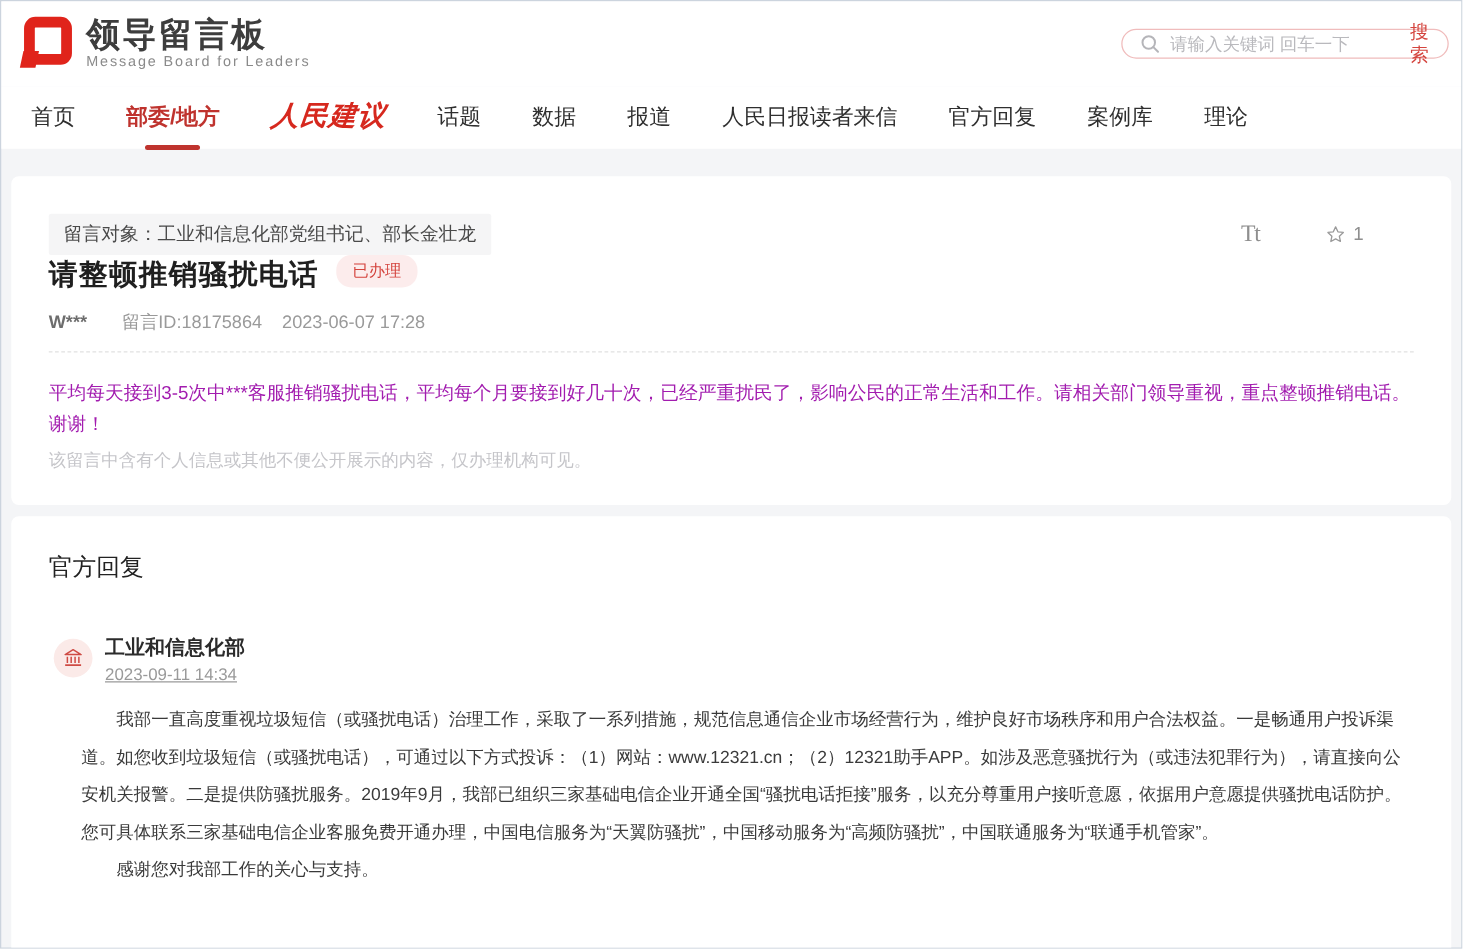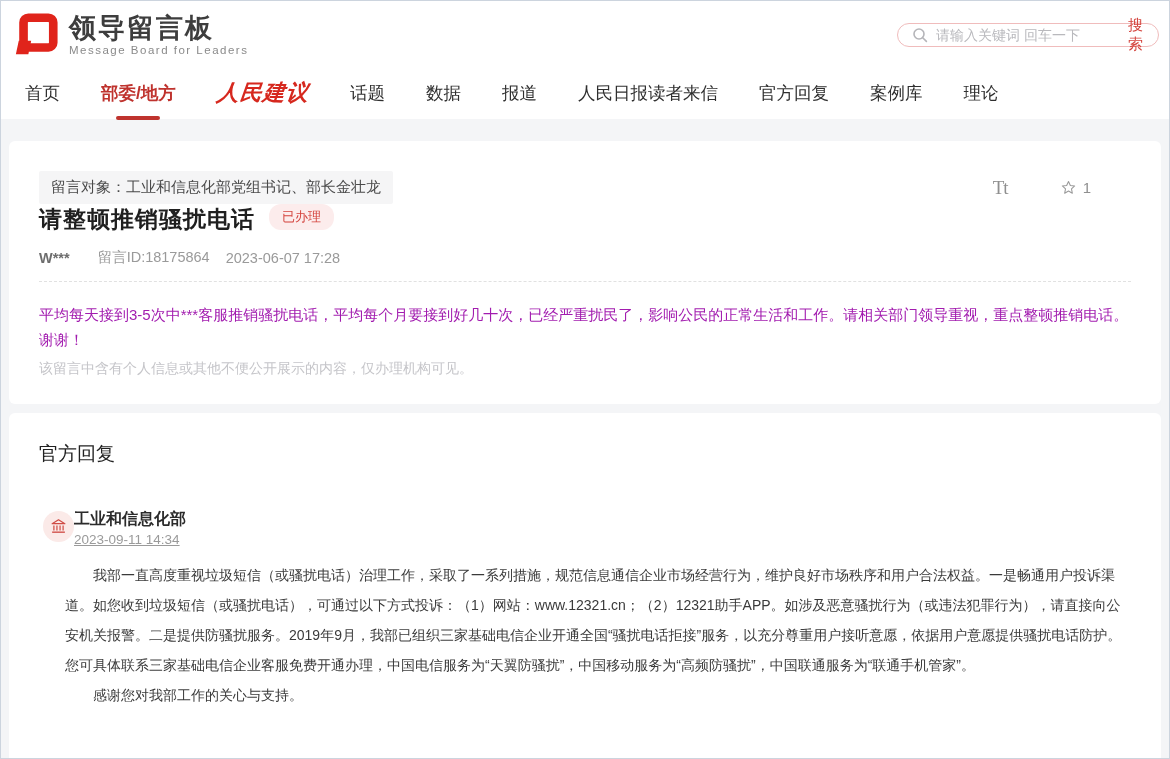--- a/index.html
+++ b/index.html
@@ -106,21 +106,21 @@
 
   .dashed-divider { margin-top: 14px; border-bottom: 1px dashed #e1e1e1; }
 
   .msg-body { margin-top: 21px; font-size: 15px; color: #a21caf; line-height: 1.65; }
   .privacy-note { margin-top: 7px; font-size: 14px; color: #c5c5c9; }
 
   .card-reply { margin-top: 9px; padding: 28px 30px; height: 620px; }
   .reply-heading { font-size: 19px; font-weight: normal; color: #222; }
 
   .reply-block { margin-top: 42px; }
-  .reply-header { display: flex; align-items: flex-start; padding-left: 4px; }
+  .reply-header { display: flex; align-items: flex-start; gap: 10px; padding-left: 4px; }
   .agency-avatar {
     width: 31px; height: 31px; border-radius: 50%;
     background: #fbeae8; display: flex; align-items: center; justify-content: center;
     flex: 0 0 auto; margin-top: 2px;
   }
   .agency-name { font-size: 16px; font-weight: bold; color: #2b2b2b; line-height: 1.2; }
   .reply-time { font-size: 13.5px; color: #9a9a9a; margin-top: 4px; text-decoration: underline; }
 
   .reply-text { margin-top: 13px; margin-left: 26px; font-size: 14px; color: #3a3a3a; line-height: 30px; }
   .reply-text p.p-first { text-indent: 1em; }

